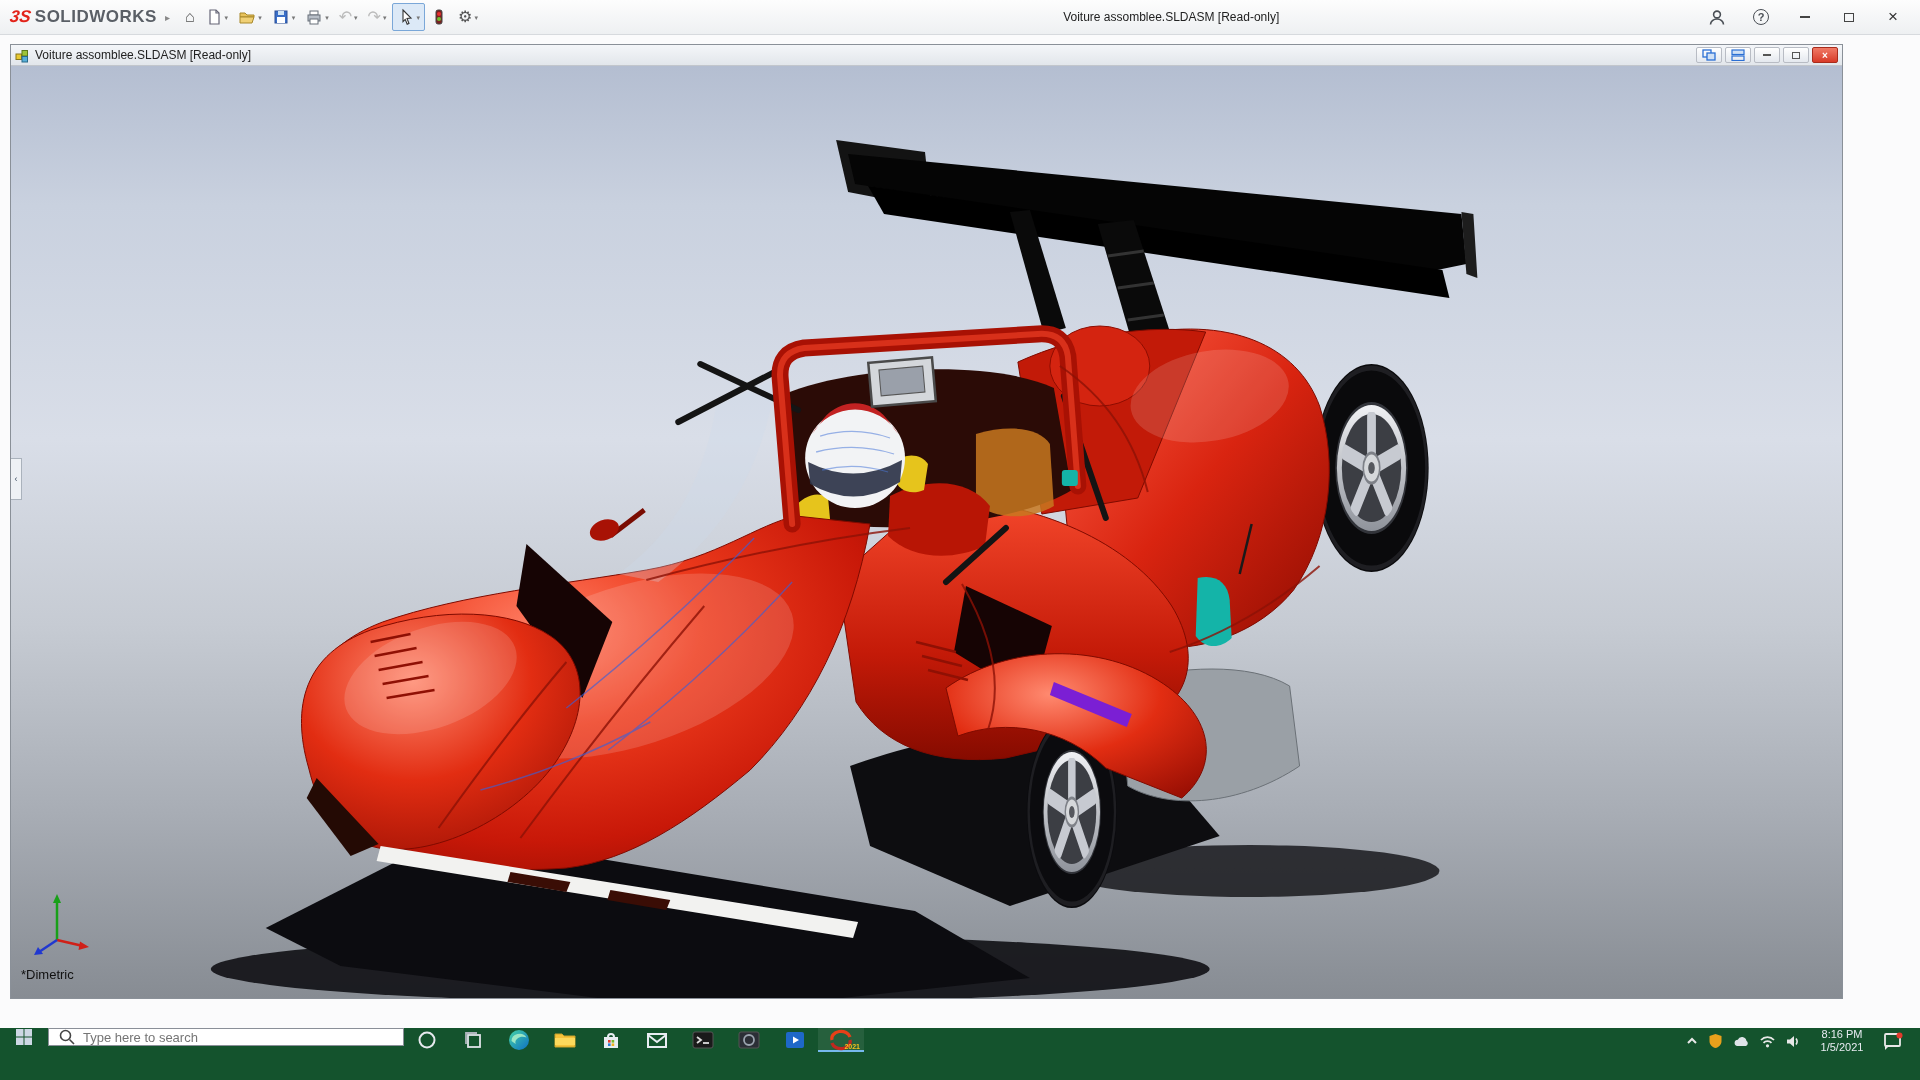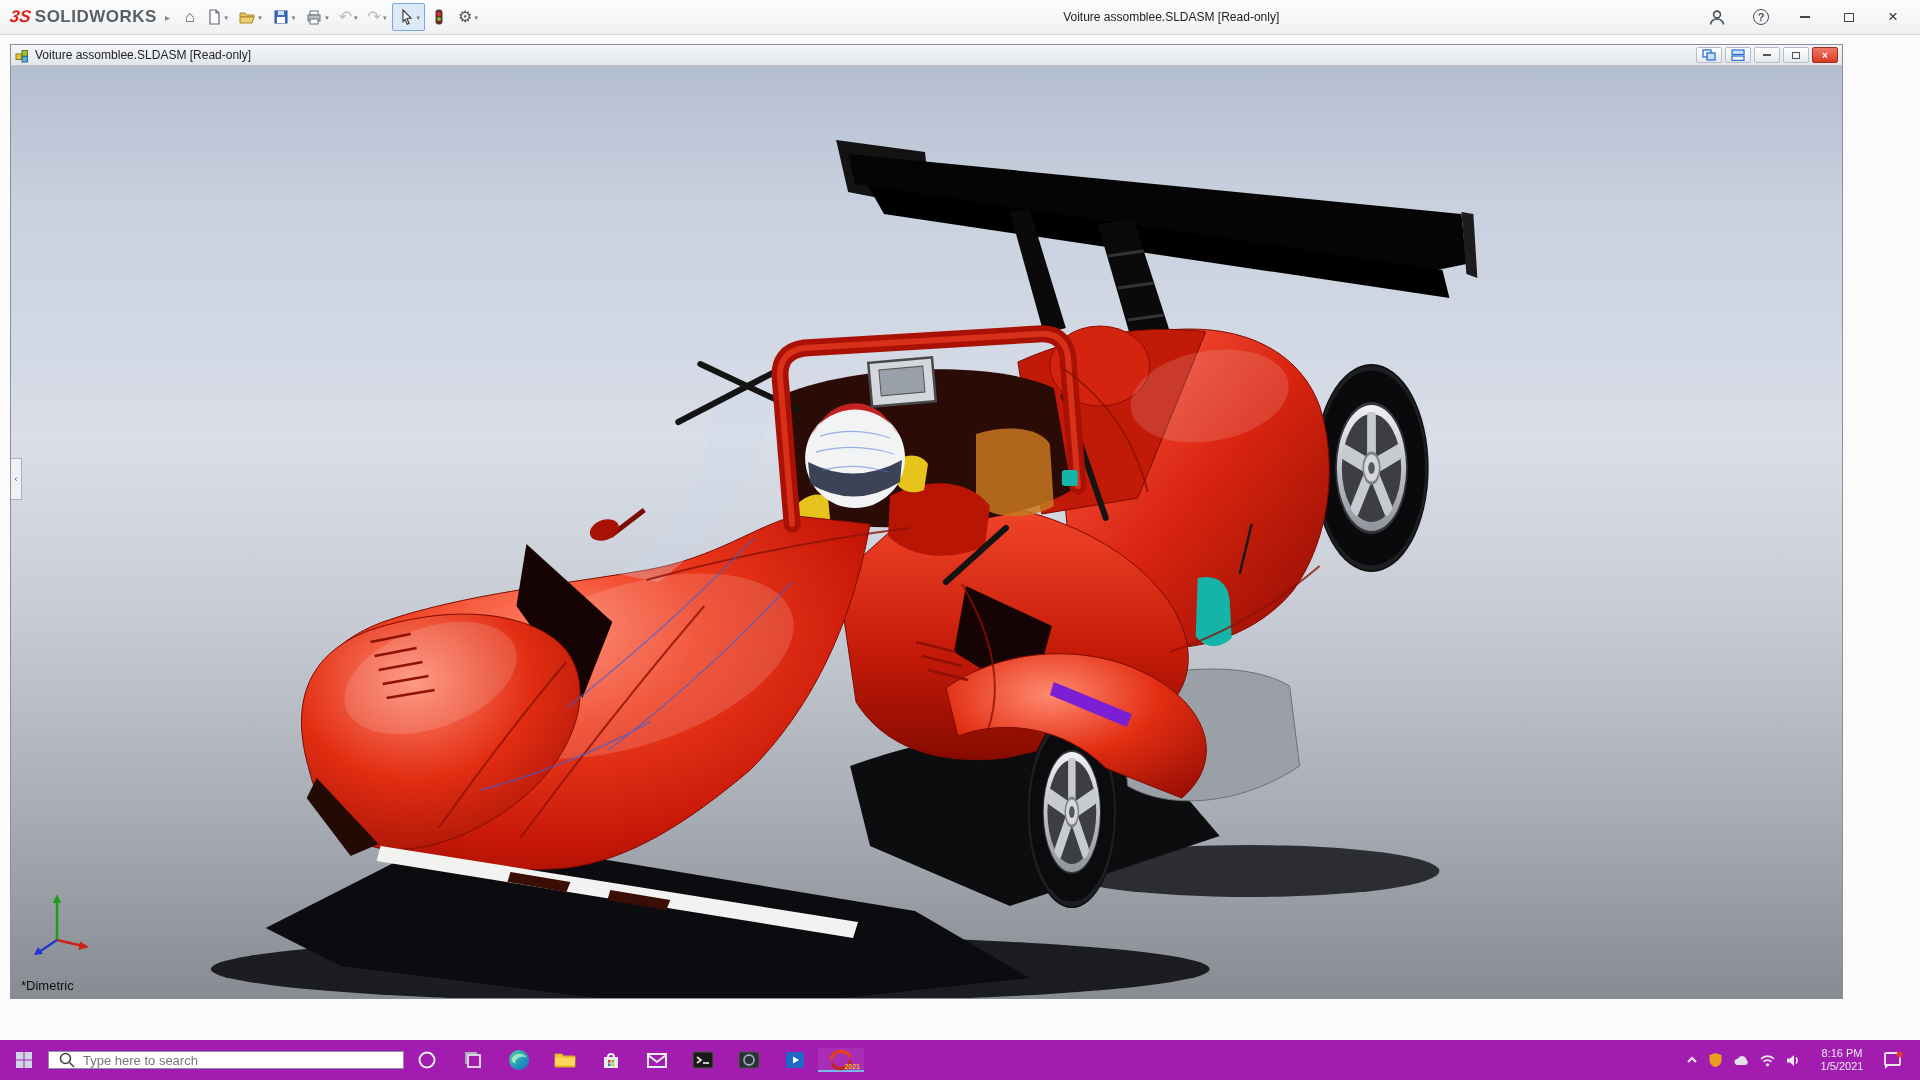--- a/index.html
+++ b/index.html
@@ -38,28 +38,28 @@
   .doc-buttons { margin-left:auto; display:flex; gap:3px; align-items:center; }
   .doc-btn { width:26px; height:16px; display:flex; align-items:center; justify-content:center;
     border:1px solid #b8bcc4; background:linear-gradient(#ffffff,#e4e8ee); border-radius:2px; font-size:10px; color:#333; }
   .doc-btn.close { background:linear-gradient(#f07a66,#d83a28); border-color:#a82c1c; color:#fff; font-weight:bold; }
 
   .viewport { position:absolute; left:0; right:0; top:21px; bottom:0;
     background:linear-gradient(180deg,#b4bed1 0%, #c9d1df 15%, #d9dee8 40%, #c6cbd3 60%, #a8adb5 80%, #878c93 100%); }
   svg.model { position:absolute; inset:0; width:100%; height:100%; }
 
   .triad { position:absolute; left:14px; bottom:30px; }
-  .view-label { position:absolute; left:10px; bottom:5px; font-size:13px; color:#111; }
+  .view-label { position:absolute; left:10px; bottom:16px; font-size:13px; color:#111; }
   .collapse-tab { position:absolute; left:0; top:392px; width:11px; height:42px;
     background:#eef1f5; border:1px solid #aab2bc; border-left:none;
     display:flex; align-items:center; justify-content:center; font-size:9px; color:#456; }
 
   
-  .taskbar { position:absolute; left:0; right:0; bottom:0; height:40px; background:#a21caf;
-    display:flex; align-items:center; color:#e8ecf2; z-index:30; }
+  .taskbar { position:absolute; left:0; right:0; bottom:0; height:52px; background:#14532d;
+    display:flex; align-items:flex-start; color:#e8ecf2; z-index:30; }
   .start { width:48px; display:flex; align-items:center; justify-content:center; }
   .search { width:356px; background:#fff; display:flex; align-items:center; gap:8px; padding:0 10px;
     border:1px solid #8a8f98; }
   .search-input { border:none; outline:none; font-size:13px; flex:1; color:#333; background:transparent; font-family:inherit; }
   .task-icons { display:flex; }
   .task-btn { width:46px; display:flex; align-items:center; justify-content:center; position:relative; }
   .task-btn.active { background:rgba(255,255,255,.08); box-shadow:inset 0 -2px 0 #76b9ed; }
   .sw-year { position:absolute; bottom:2px; right:4px; font-size:7px; color:#f5c21c; font-weight:bold; }
   .tray { margin-left:auto; display:flex; align-items:center; gap:9px; padding-right:2px; }
   .clock { text-align:center; font-size:11px; line-height:13px; min-width:62px; }

